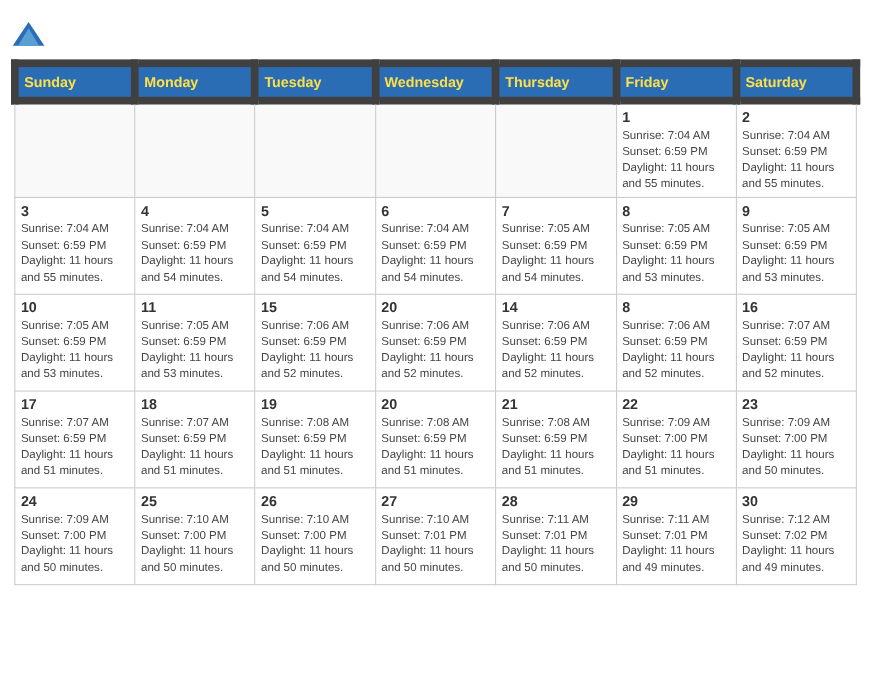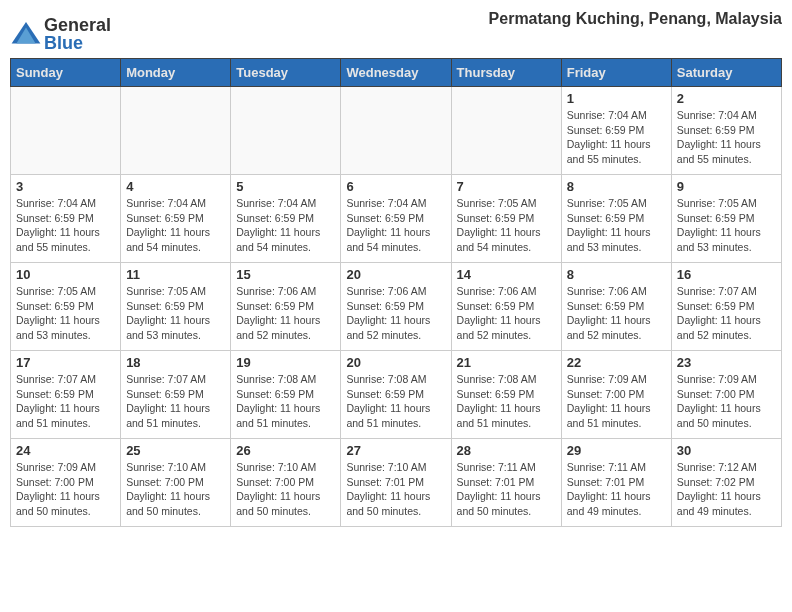--- a/index.html
+++ b/index.html
@@ -55,26 +55,26 @@
       color: #333;
       font-weight: bold;
     }
     .calendar {
       width: 100%;
       border-collapse: collapse;
       font-size: 11px;
     }
     .calendar th {
       background-color: #2a6db5;
-      color: #e5e5e5;
+      color: #fde047;
       text-align: left;
       padding: 6px 5px;
       font-size: 13px;
       font-weight: bold;
-      border: 1px solid #404040;
+      border: 7px solid #404040;
     }
     .calendar td {
       vertical-align: top;
       border: 1px solid #ccc;
       padding: 4px 5px;
       width: 110px;
       min-height: 80px;
       background: #fff;
     }
     .calendar td.empty {
@@ -98,27 +98,22 @@
   </style>
 </head>
 <body>
 
 <div class="header">
   <div class="logo">
     <svg class="logo-icon" viewBox="0 0 40 40">
       <polygon points="20,5 38,32 2,32" fill="#2a6db5"></polygon>
       <polygon points="20,12 32,32 8,32" fill="#5a9fd4"></polygon>
     </svg>
-    <div class="logo-text">
-      <span class="logo-general">General</span>
-      <span class="logo-blue">Blue</span>
-    </div>
   </div>
   <div class="title-block">
-    <div class="location">Permatang Kuching, Penang, Malaysia</div>
   </div>
 </div>
 
 <table class="calendar">
   <thead>
     <tr>
     <th>Sunday</th>
         <th>Monday</th>
         <th>Tuesday</th>
         <th>Wednesday</th>

